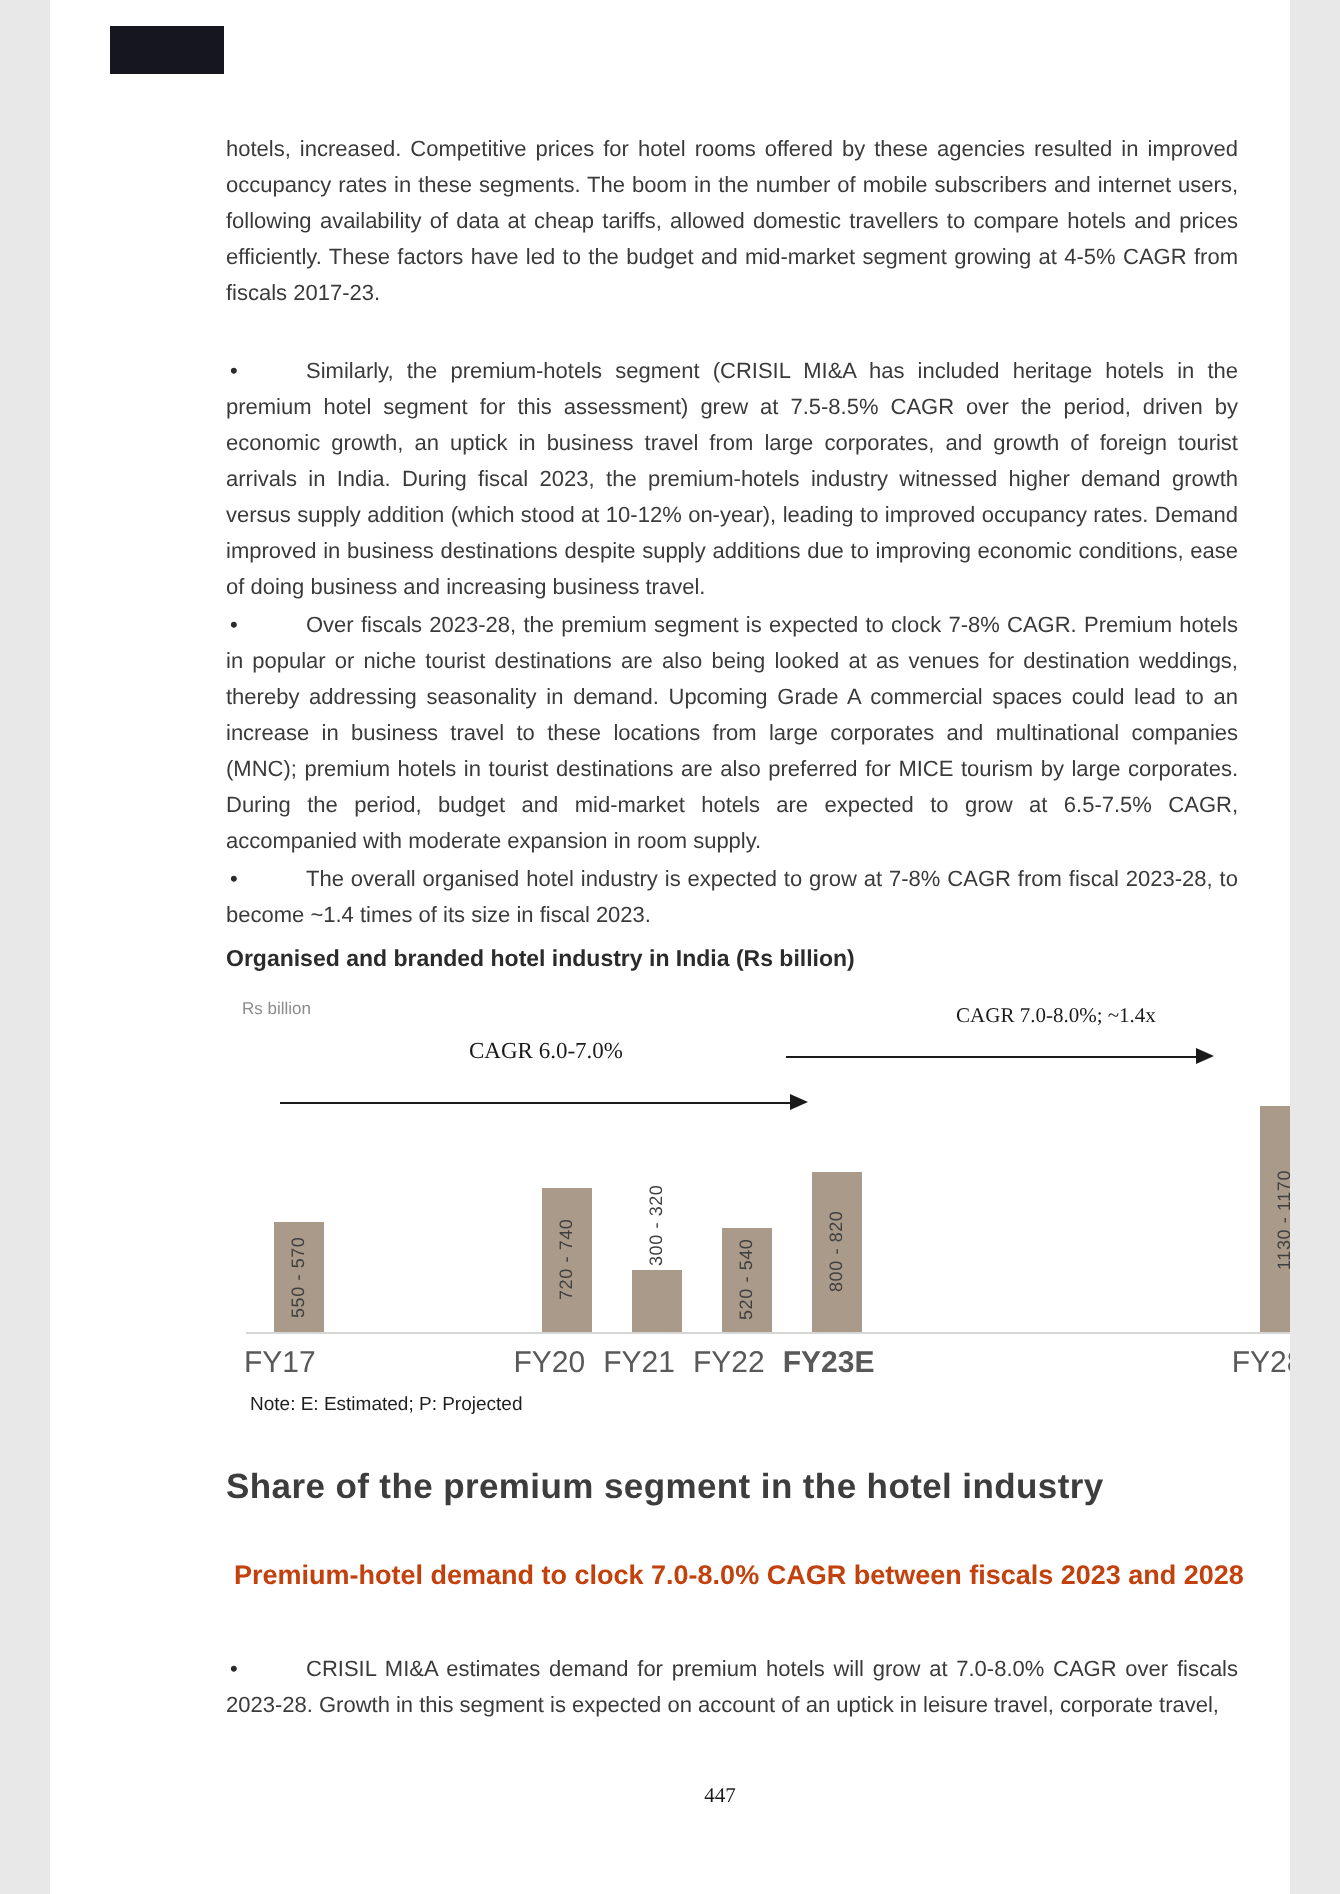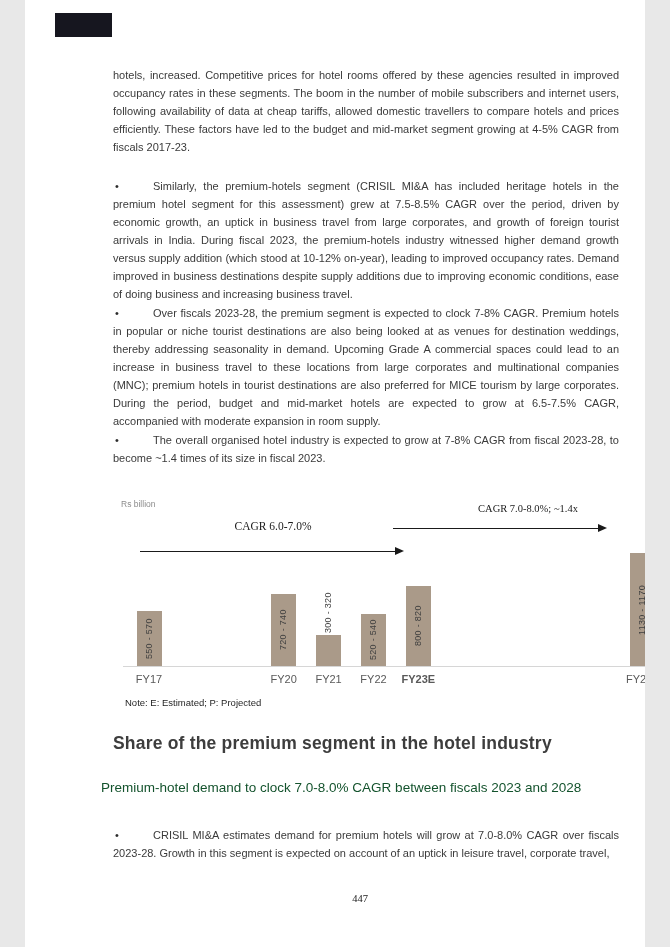--- a/index.html
+++ b/index.html
@@ -47,32 +47,32 @@
     position:absolute; left:325px; top:7px; width:180px; text-align:center;
     font-size:10.5px; color:#1a1a1a;font-family:Liberation Serif, serif;
   }
   .bar { position:absolute; }
   .bar-label {
     position:absolute; writing-mode:vertical-rl; transform:rotate(180deg);
     font-size:9px; line-height:25px; color:#3f3f3f; text-align:center;
     letter-spacing:0.3px; white-space:nowrap;
   }
   .bar-label.above { text-align:left; }
-  .tick { position:absolute; font-size:11px; color:#595959; text-align:center; }
+  .tick { position:absolute; font-size:15px; color:#595959; text-align:left; }
   .note-line {
     position:absolute; left:100px; width:506px; margin:0;
     font-size:9.5px; color:#1f1f1f; line-height:14px;
   }
   .h1-title {
     position:absolute; left:88px; top:733px; width:560px; margin:0;
     font-size:17.5px; font-weight:bold; color:#3d3d3d; letter-spacing:0.2px;
   }
   .h2-title {
-    position:absolute; left:76px; top:776px; width:506px; margin:0;
-    font-size:13.5px; font-weight:normal; color:#14532d; line-height:24px;
+    position:absolute; left:92px; top:776px; width:506px; margin:0;
+    font-size:13.5px; font-weight:bold; color:#c2410c; line-height:24px;
   }
   .page-number {
     position:absolute; left:0; top:893px; width:670px; text-align:center;
     font-family:"Liberation Serif", serif; font-size:10.5px; color:#1a1a1a;
   }
 </style>
 </head>
 <body>
 
 <div class="page">
@@ -89,20 +89,21 @@
   <div class="bullet-wrap" style="top:304px;">
     <span class="bullet-dot">•</span>
     <p class="bullet-text">Over fiscals 2023-28, the premium segment is expected to clock 7-8% CAGR. Premium hotels in popular or niche tourist destinations are also being looked at as venues for destination weddings, thereby addressing seasonality in demand. Upcoming Grade A commercial spaces could lead to an increase in business travel to these locations from large corporates and multinational companies (MNC); premium hotels in tourist destinations are also preferred for MICE tourism by large corporates. During the period, budget and mid-market hotels are expected to grow at 6.5-7.5% CAGR, accompanied with moderate expansion in room supply.</p>
   </div>
 
   <div class="bullet-wrap" style="top:431px;">
     <span class="bullet-dot">•</span>
     <p class="bullet-text">The overall organised hotel industry is expected to grow at 7-8% CAGR from fiscal 2023-28, to become ~1.4 times of its size in fiscal 2023.</p>
   </div>
 
+  <h3 class="chart-heading">Organised and branded hotel industry in India (Rs billion)</h3>
 
   <div class="chart">
     <span class="unit-label">Rs billion</span>
     <span class="cagr-label-1">CAGR 6.0-7.0%</span>
     <div class="arrow arrow-1"></div>
     <span class="cagr-label-2">CAGR 7.0-8.0%; ~1.4x</span>
     <div class="arrow arrow-2"></div>
     <div style="position:absolute;left:0;top:0;width:560px;height:200px;">
         <div class="bar" style="left: 23.5px; top: 115px; width: 25px; height: 55px; background: rgb(170, 154, 137);"></div>
         <div class="bar-label" style="left: 23.5px; top: 115px; width: 25px; height: 55px;">550 - 570</div>

